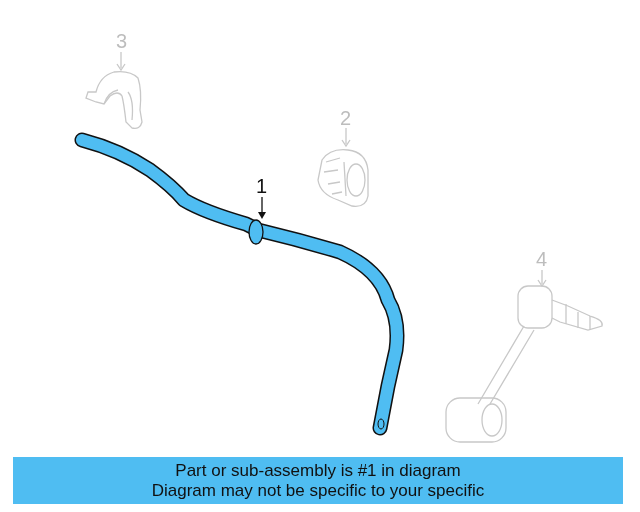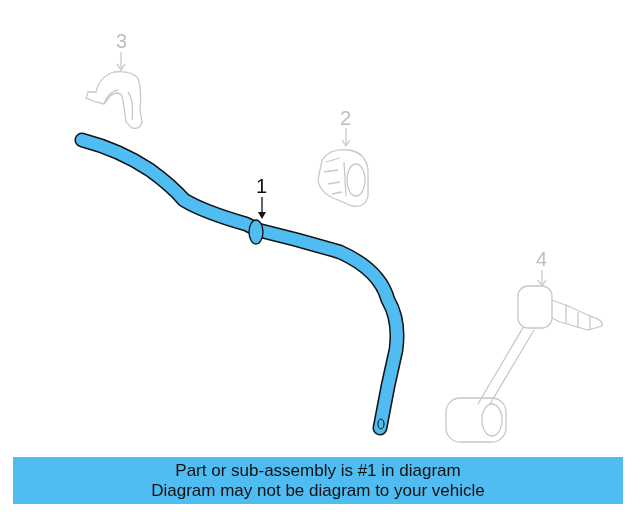--- a/index.html
+++ b/index.html
@@ -54,14 +54,14 @@
     <ellipse cx="256" cy="232" rx="7" ry="12" fill="#4fbdf2" stroke="#111" stroke-width="1.3"></ellipse>
     <ellipse cx="381" cy="424" rx="3" ry="5" fill="none" stroke="#111" stroke-width="1"></ellipse>
     <text class="callout" x="256" y="193" fill="#111">1</text>
     <line x1="262" y1="197" x2="262" y2="216" stroke="#111" stroke-width="1.3"></line>
     <path d="M258 212 L262 219 L266 212 Z" fill="#111"></path>
   </g>
 </svg>
 
 <div class="banner">
   <div>Part or sub-assembly is #1 in diagram</div>
-  <div>Diagram may not be diagram to your vehicle</div>
+  <div>Diagram may not be specific to your specific</div>
 </div>
 
 </body></html>

